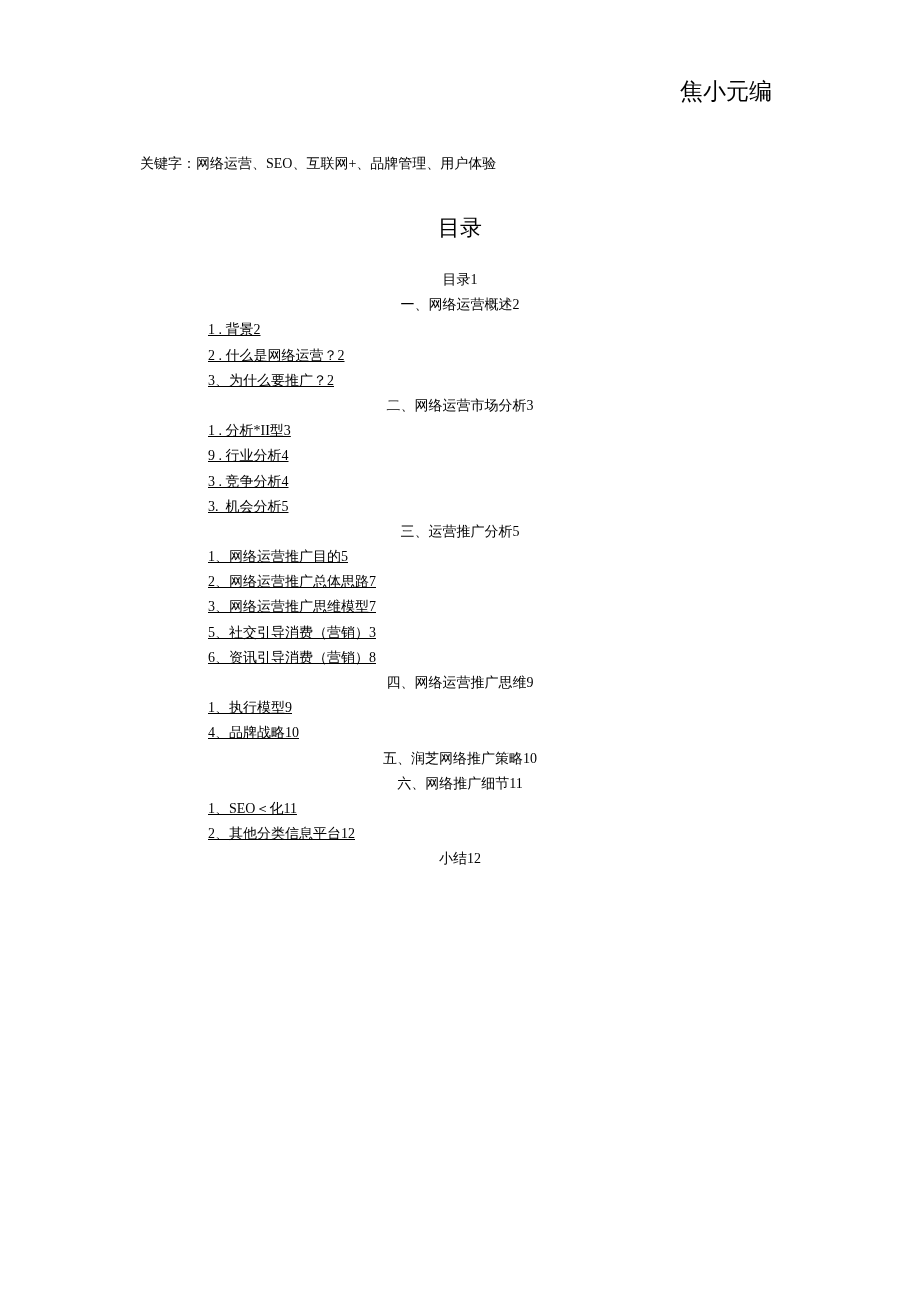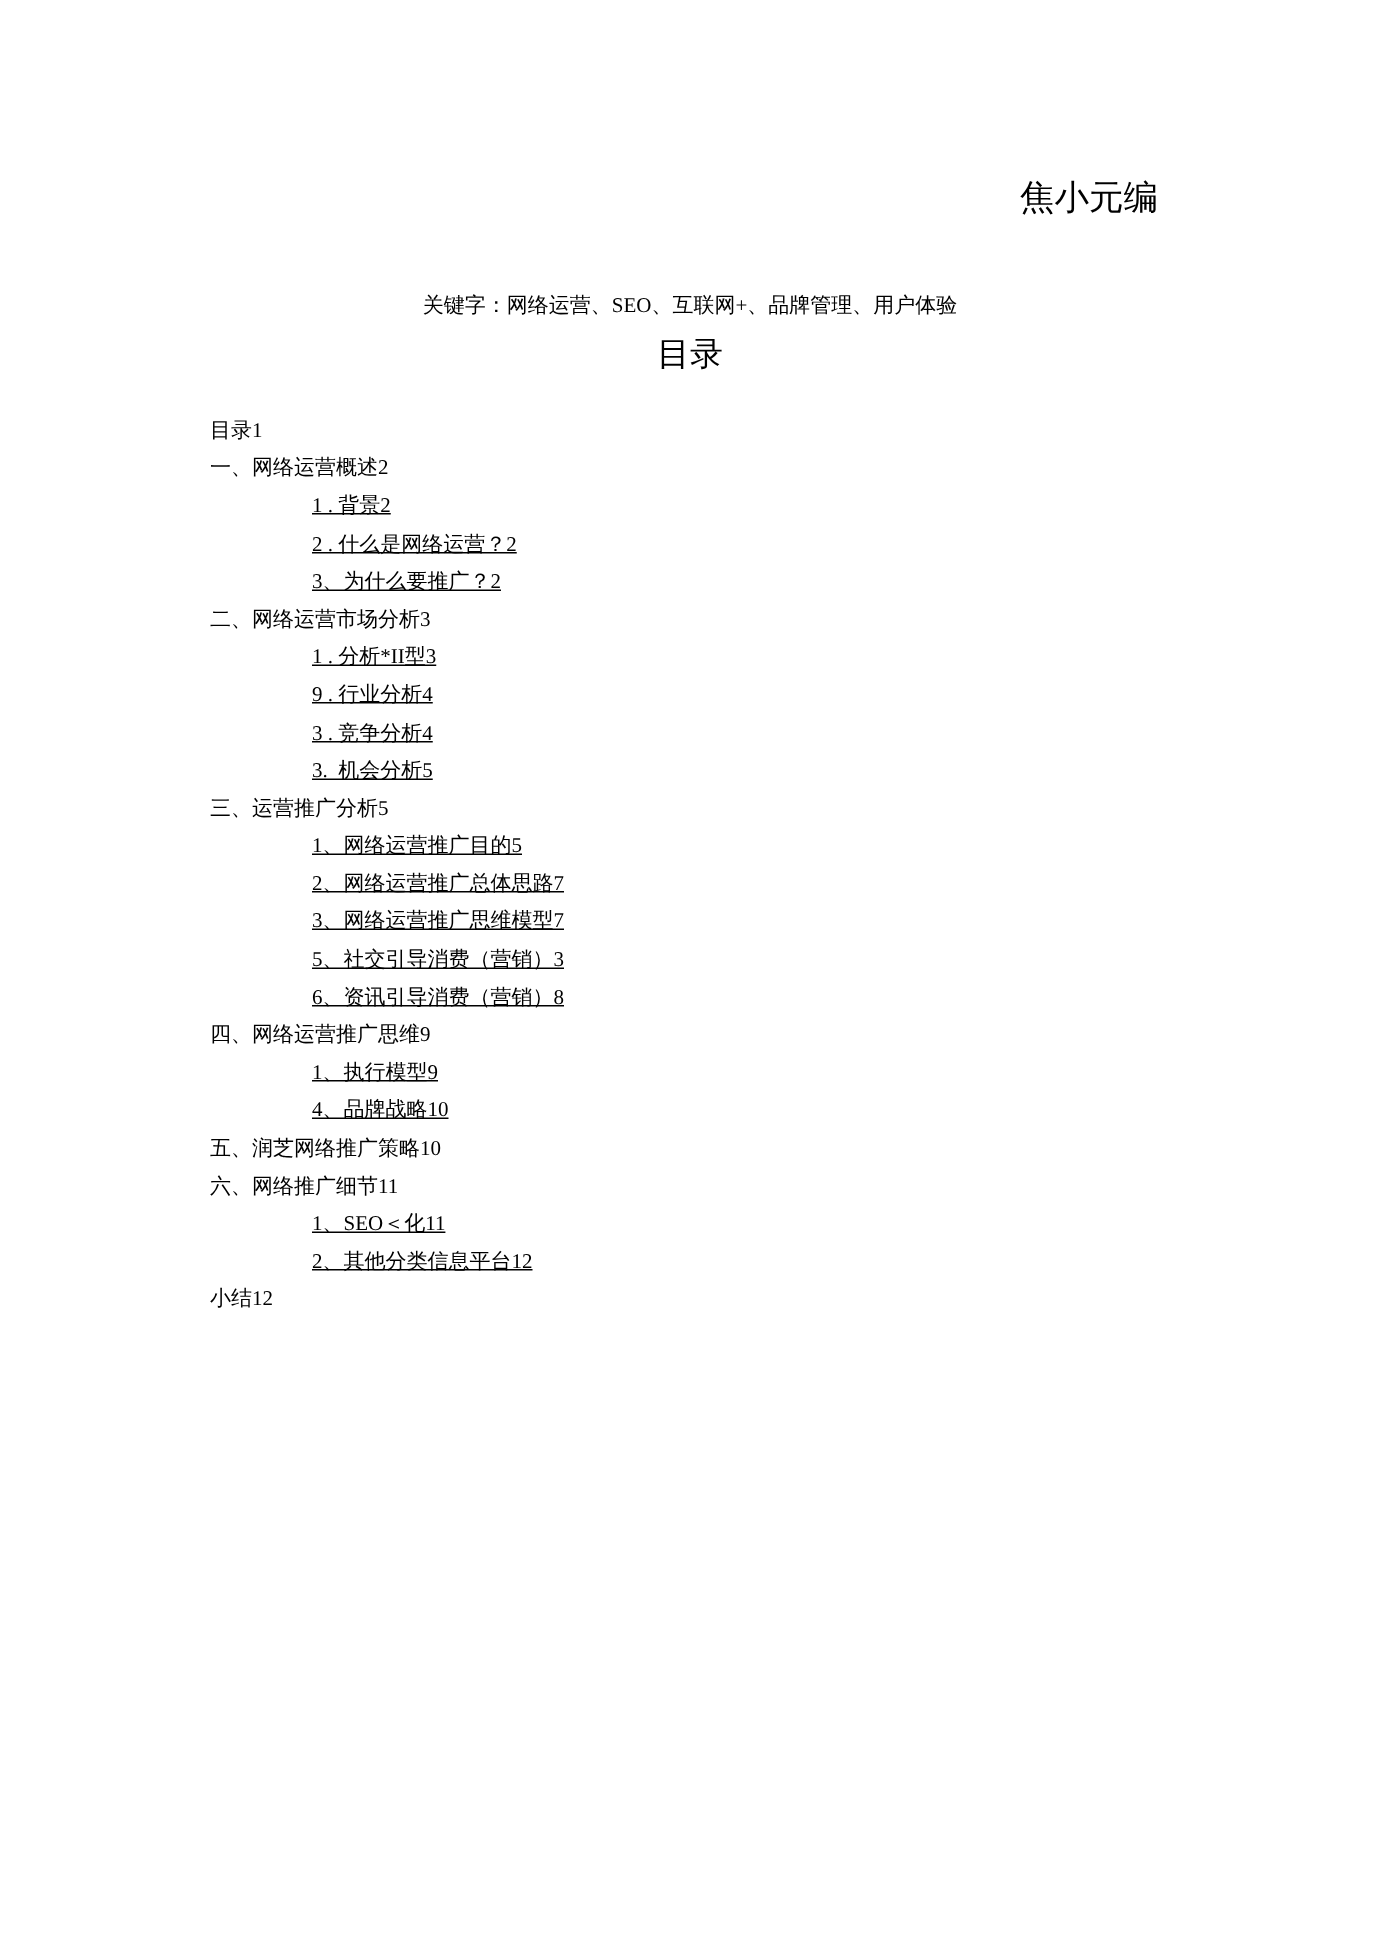--- a/index.html
+++ b/index.html
@@ -9,45 +9,46 @@
     }
     body {
       font-family: "SimSun", "宋体", serif;
       background: #ffffff;
       width: 920px;
       height: 1303px;
       position: relative;
       color: #000;
     }
     .page {
-      padding: 116px 140px 0 140px;
+      padding: 76px 140px 0 140px;
     }
     .author {
       text-align: right;
       font-size: 23px;
       font-family: "SimSun", "宋体", serif;
       margin-bottom: 48px;
       padding-right: 8px;
     }
     .keywords {
-      text-align: center;
+      text-align: left;
       font-size: 14px;
-      margin-bottom: 8px;
+      margin-bottom: 40px;
     }
     .toc-title {
       text-align: center;
       font-size: 22px;
       margin-bottom: 24px;
     }
     .toc {
       font-size: 14px;
       line-height: 1.8;
     }
     .toc-level-0 {
       margin-left: 0;
+      text-align: center;
     }
     .toc-level-1 {
       margin-left: 68px;
       text-decoration: underline;
     }
   </style>
 </head>
 <body>
 
 <div class="page">

